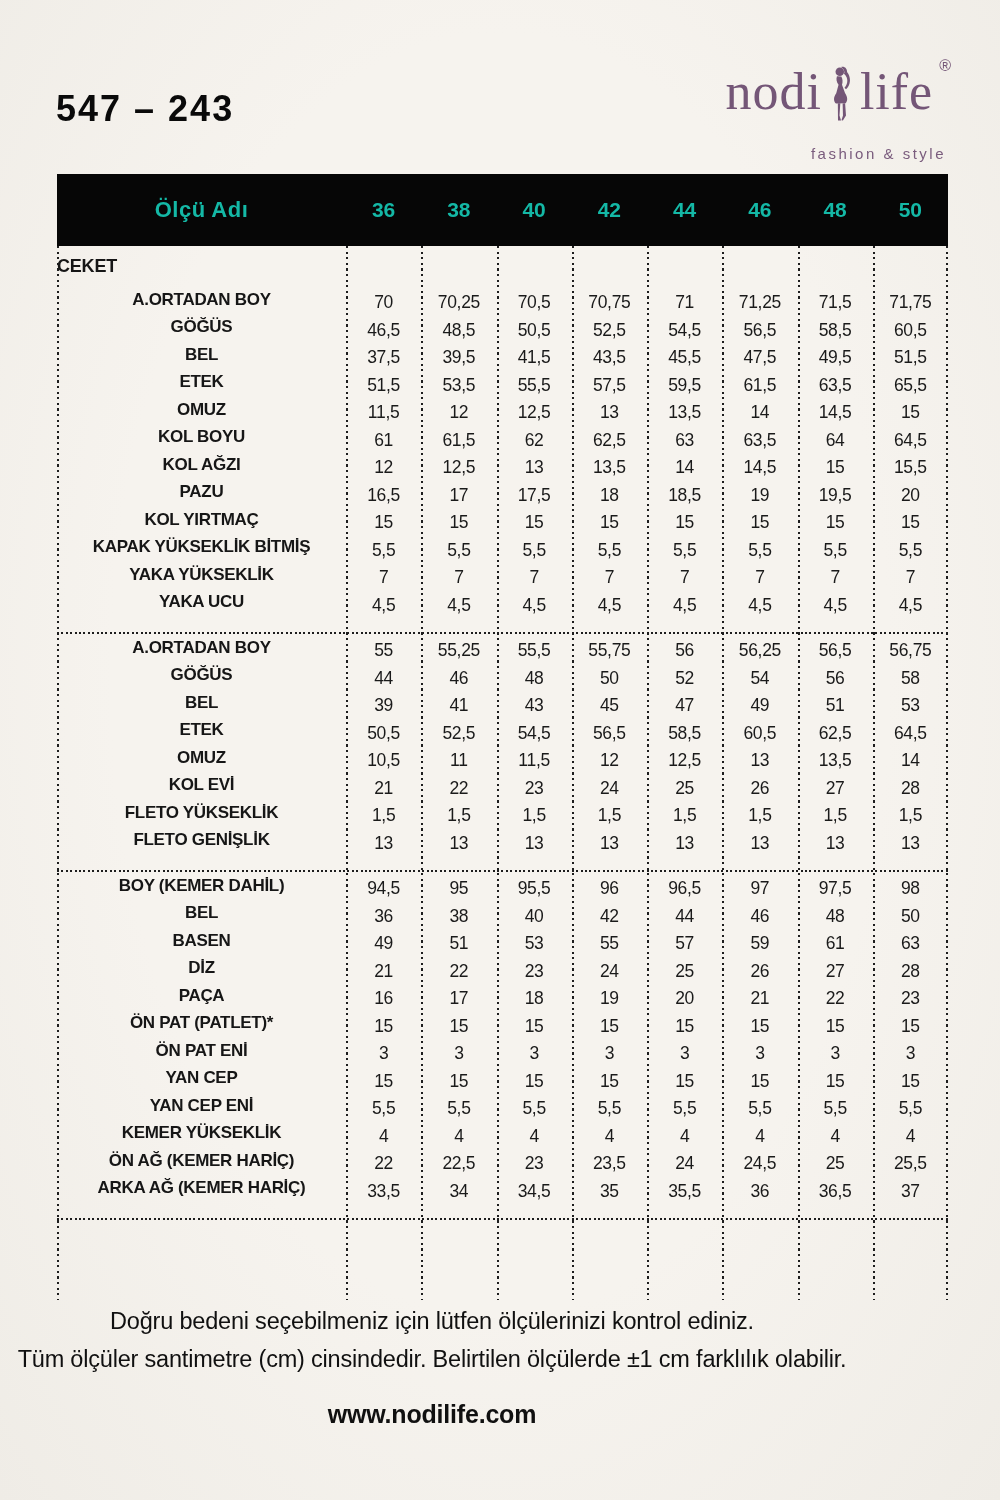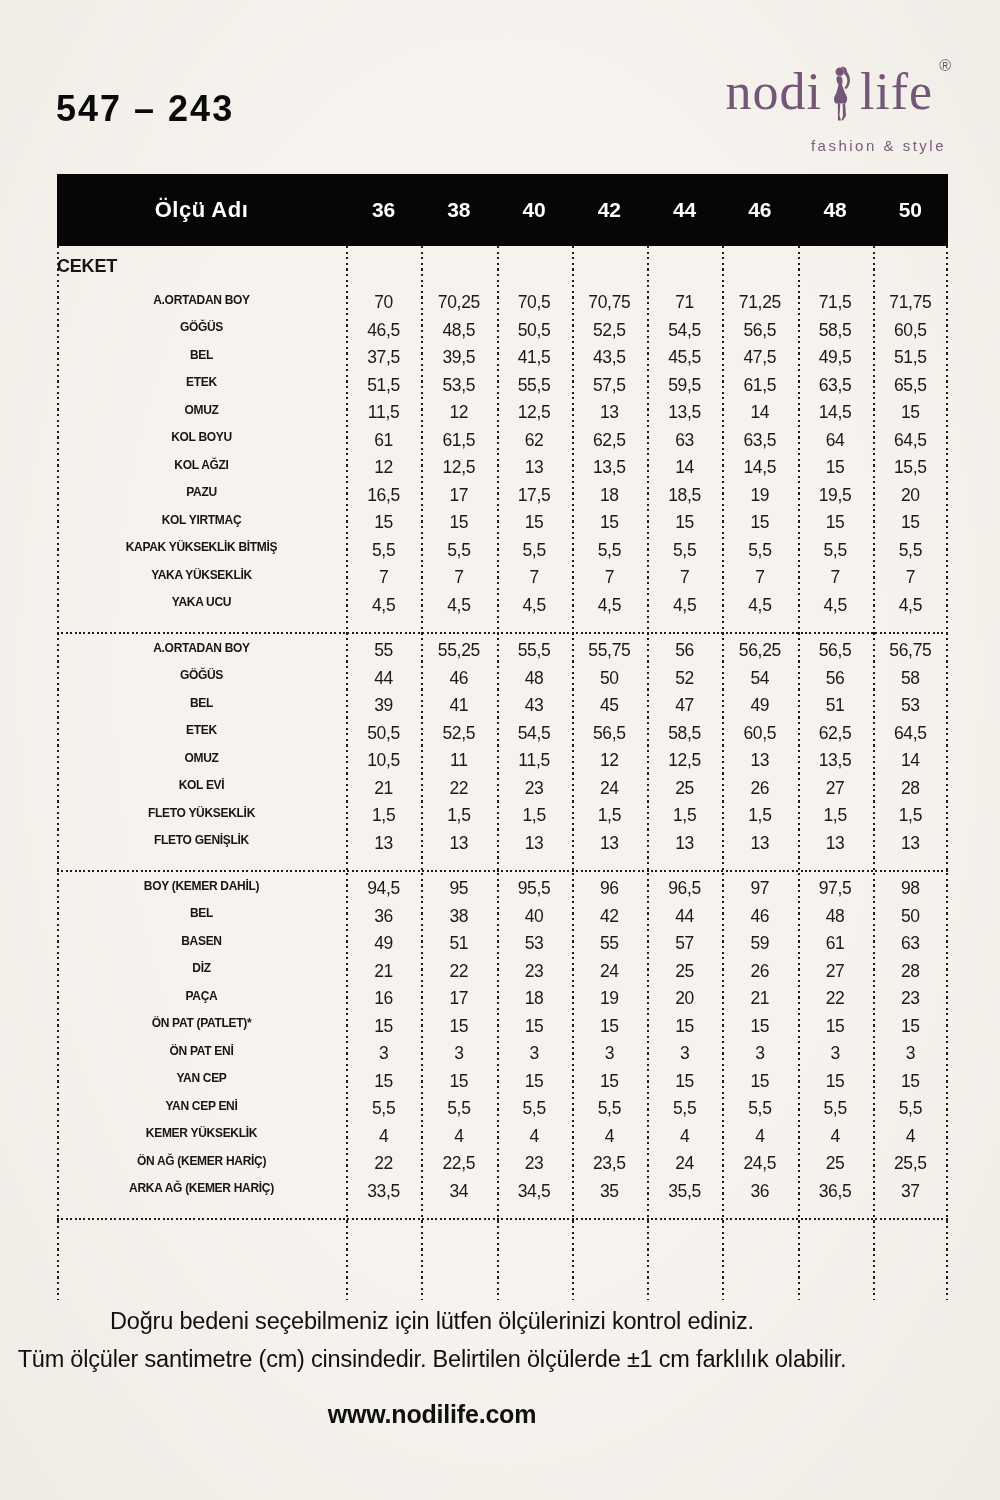--- a/index.html
+++ b/index.html
@@ -23,46 +23,46 @@
     position:absolute;right:48px;top:66px;text-align:right;color:#745677;
   }
   .logo-row{
     display:flex;align-items:baseline;justify-content:flex-end;
     font-family:"Liberation Serif", serif;
     font-size:52px;line-height:1;letter-spacing:1px;
   }
   .logo-figure{margin:0 2px -4px 4px;align-self:flex-end;}
   .logo-reg{font-size:16px;margin-left:6px;align-self:flex-start;position:relative;top:-8px;font-family:"Liberation Sans",sans-serif;}
   .logo-tagline{
-    margin-top:4px;margin-right:6px;
+    margin-top:12px;margin-right:6px;
     font-size:15px;letter-spacing:2.5px;color:#7a5c7d;
     font-family:"Liberation Sans", sans-serif;
   }
   
   .size-table{position:absolute;left:57px;top:174px;width:891px;}
   .table-header{
     display:grid;grid-template-columns:289px repeat(8,1fr);
-    height:72px;align-items:center;background:#060606;color:#ffffff;
+    height:72px;align-items:center;background:#060606;color:#14b8a6;
   }
   .table-header .label-head{font-size:22px;font-weight:700;text-align:center;letter-spacing:.5px;}
   .table-header .size-head{font-size:21px;font-weight:700;text-align:center;}
   .table-body{position:relative;}
   .vline{position:absolute;top:0;width:2px;
     background:repeating-linear-gradient(to bottom,#1d1d1d 0 2.2px,transparent 2.2px 5.6px);}
   .hdivider{height:2px;width:100%;
     background:repeating-linear-gradient(to right,#1d1d1d 0 2px,transparent 2px 4.4px);}
   .t-row{display:grid;grid-template-columns:289px repeat(8,1fr);align-items:center;}
   .title-row{height:40px;}
   .data-row{height:27.5px;}
   .section{padding-bottom:16px;}
   .section-title{
     font-size:18px;font-weight:700;letter-spacing:-.2px;
   }
   .m-label{
-    font-size:12px;font-weight:700;text-align:center;letter-spacing:-.3px;
+    font-size:17px;font-weight:700;text-align:center;letter-spacing:-.3px;
     padding:0 6px;white-space:nowrap;
   }
   .m-value{
     font-size:17.5px;font-weight:400;text-align:center;color:#1a1a1a;
     position:relative;top:3px;letter-spacing:-.3px;
   }
   
   .footer{position:absolute;left:0;top:1302px;width:864px;text-align:center;color:#101010;}
   .footer .note{margin:0 auto;font-size:23.5px;line-height:38px;letter-spacing:-.2px;}
   .footer .site{margin-top:22px;font-size:25px;font-weight:700;letter-spacing:-.2px;}

